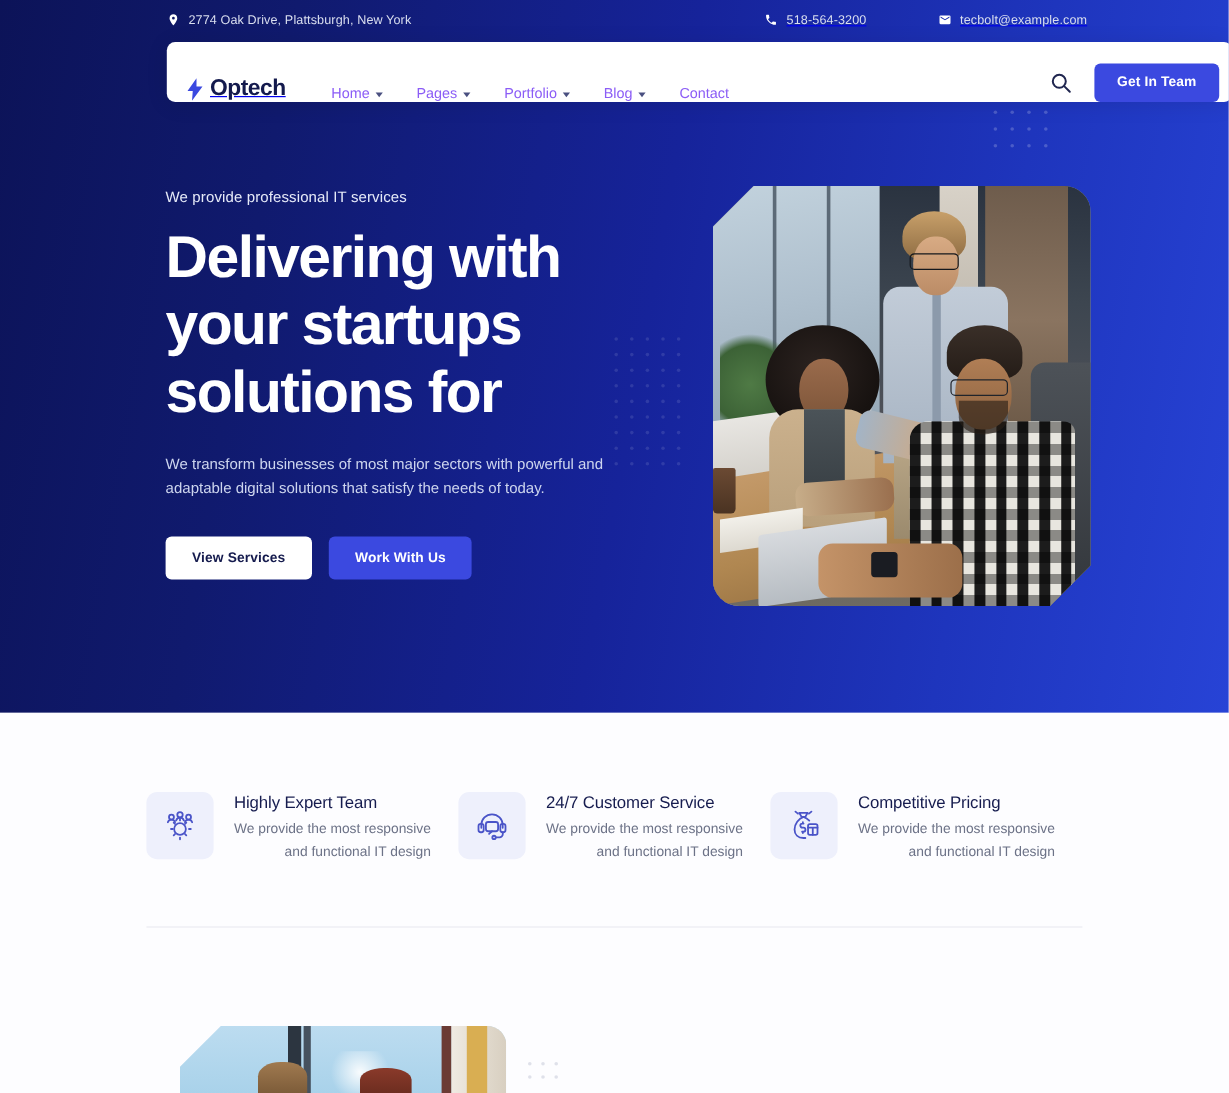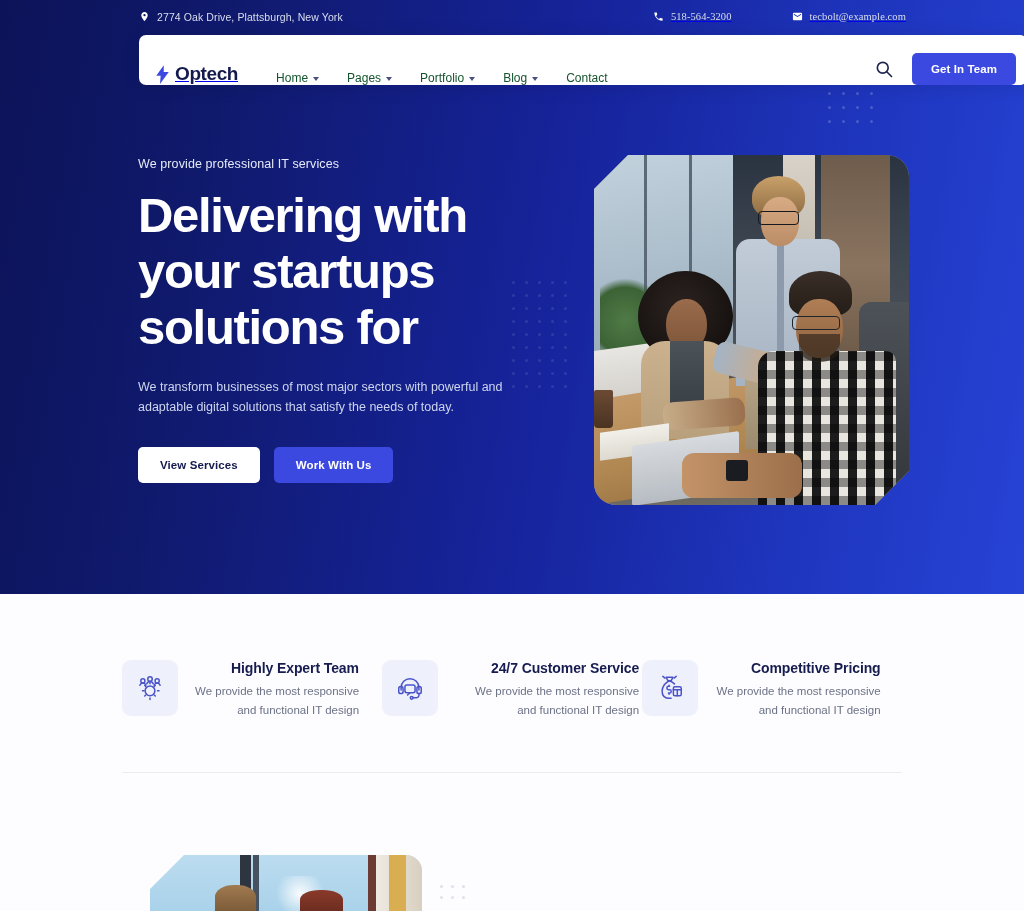--- a/index.html
+++ b/index.html
@@ -31,21 +31,21 @@
 
   
   .topbar{
     position:absolute; top:0; left:0; width:1024px; height:33px;
     display:flex; align-items:center;
     padding:0 118px 0 139px;
     font-size:10.5px; color:#d9deef; letter-spacing:.1px;
     z-index:5;
   }
   .tb-item{ display:flex; align-items:center; gap:7px; white-space:nowrap; }
-  .tb-right{ margin-left:auto; display:flex; gap:60px;font-family:Liberation Serif, serif; }
+  .tb-right{ margin-left:auto; display:flex; gap:60px; }
   .tb-ico{ width:11px; height:11px; display:block; flex:0 0 auto; }
   .tb-ico svg{ display:block; width:11px; height:11px; fill:#ffffff; }
 
   
   .navbar{
     position:absolute; top:35px; left:139px;
     width:888px; height:50px;
     background:#ffffff;
     border-radius:7px;
     display:flex; align-items:flex-end;
@@ -54,21 +54,21 @@
     z-index:6;
   }
   .logo{ display:flex; align-items:center; gap:5px; margin-right:24px; }
   .logo-bolt{ width:15px; height:19px; display:block; }
   .logo-bolt svg{ display:block; width:15px; height:19px; fill:#3b49e0; }
   .logo-text{ font-size:19px; font-weight:bold; color:#141a4d; letter-spacing:-.4px; }
 
   .nav-links{ display:flex; align-items:center; gap:0; }
   .nav-item{
     display:flex; align-items:center; gap:5px;
-    font-size:12px; color:#14532d; font-weight:500;
+    font-size:12px; color:#8b5cf6; font-weight:500;
     padding:0 14px; cursor:pointer; white-space:nowrap;
   }
   .caret{
     width:0;height:0;border-left:3.5px solid transparent;border-right:3.5px solid transparent;
     border-top:4px solid #4a5080; display:block; margin-top:1px;
   }
 
   .nav-right{ margin-left:auto; display:flex; align-items:center; gap:18px; }
   .search-btn{ width:20px; height:20px; cursor:pointer; }
   .search-btn svg{ display:block; width:20px; height:20px; }
@@ -189,21 +189,21 @@
   .feat-row{
     position:absolute; top:660px; left:0; width:1024px;
     display:flex; padding:0 122px; gap:0;
   }
   .feature{ display:flex; gap:17px; width:272px; }
   .feat-icon{
     width:56px; height:56px; flex:0 0 56px; border-radius:9px;
     background:#eef0fc; display:flex; align-items:center; justify-content:center;
   }
   .feat-icon svg{ display:block; width:30px; height:30px; }
-  .feat-title{ font-size:14px; font-weight:bold; color:#161c4f; margin-bottom:6px; letter-spacing:-.1px;margin-left:36px; }
+  .feat-title{ font-size:14px; font-weight:normal; color:#161c4f; margin-bottom:6px; letter-spacing:-.1px; }
   .feat-desc{ font-size:11.5px; line-height:19px; color:#6c7287;text-align:right; }
 
   .divider{
     position:absolute; top:772px; left:122px; width:780px; height:1px; background:#ebecf2;
   }
 
   
   .bottom-img{
     position:absolute; top:855px; left:150px; width:272px; height:56px;
     border-radius:0 16px 0 0;

